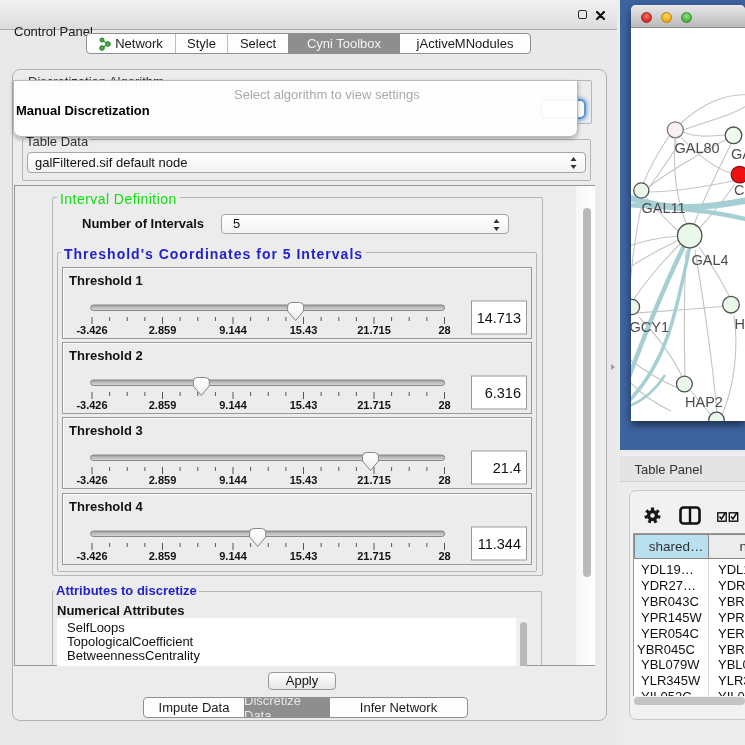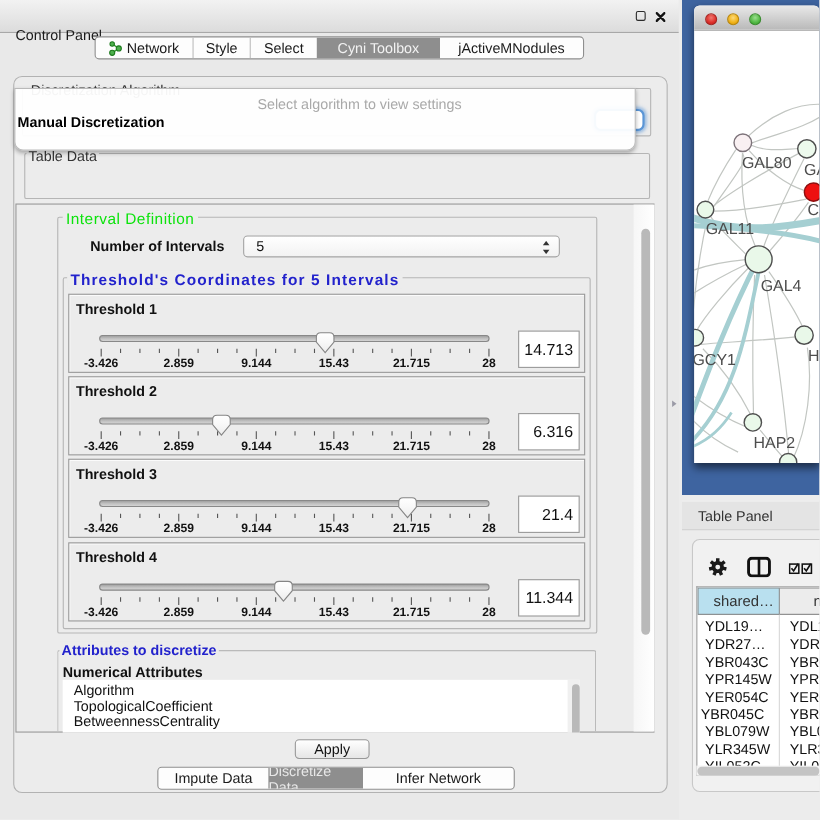--- a/index.html
+++ b/index.html
@@ -45,20 +45,27 @@
     border:1px solid #b2b2b2;border-radius:8px"></div>
 
   <div class="abs" style="left:20px;top:80px;width:572px;height:44px;border:1px solid #b5b5b5;border-radius:2px"></div>
   <div class="abs" style="left:25px;top:74px;font-size:13px;color:#333;background:transparent;padding:0 3px">Discretization Algorithm</div>
 
   <div class="abs" style="left:540px;top:99px;width:46px;height:20px;background:#fff;border:2px solid #5b96d6;
     border-radius:6px;box-shadow:0 0 3px 2px rgba(90,150,215,.55)"></div>
 
   <div class="abs" style="left:22px;top:139px;width:569px;height:42px;border:1px solid #b5b5b5;border-radius:2px"></div>
   <div class="abs" style="left:24px;top:134px;font-size:13px;color:#333;background:#ececec;padding:0 2px">Table Data</div>
+  <div class="abs" style="left:27px;top:152px;width:559px;height:21px;background:linear-gradient(#ffffff,#f2f2f2);
+    border:1px solid #a5a5a5;border-radius:4px;font-size:13px;color:#111;line-height:19px;padding-left:7px">galFiltered.sif default node
+    <svg class="abs" style="right:8px;top:4px" width="7" height="12" viewBox="0 0 7 12">
+      <path d="M3.5 0 L6.5 4 L0.5 4 Z" fill="#333"></path>
+        <path d="M3.5 12 L6.5 8 L0.5 8 Z" fill="#333"></path>
+    </svg>
+  </div>
 
   <div class="abs" style="left:14px;top:185px;width:581px;height:481px;background:#ececec;border:1px solid #989898"></div>
 
   <div class="abs" style="left:576px;top:186px;width:19px;height:479px;background:linear-gradient(90deg,#f6f6f6,#ffffff)"></div>
   <div class="abs" style="left:583px;top:208px;width:7.5px;height:369px;background:#b9b9b9;border-radius:4px"></div>
 
   <div class="abs" style="left:52px;top:197px;width:491px;height:379px;border:1px solid #b5b5b5;border-radius:2px"></div>
   <div class="abs" style="left:57px;top:191px;font-size:14px;letter-spacing:0.45px;color:#0be30b;background:#ececec;padding:0 3px">Interval Definition</div>
 
   <div class="abs bold" style="left:82px;top:216px;font-size:13px;color:#111">Number of Intervals</div>
@@ -189,21 +196,21 @@
     <text x="458" y="54.5" text-anchor="end" font-size="14.5" fill="#111">11.344</text>
   </svg>
   </div>
 
   <div class="abs" style="left:52px;top:591px;width:490px;height:74px;border:1px solid #b5b5b5;border-top-left-radius:2px;border-top-right-radius:2px;border-bottom:none"></div>
   <div class="abs" style="left:54px;top:583px;font-size:13px;font-weight:bold;color:#2222cc;background:#ececec;padding:0 2px">Attributes to discretize</div>
   <div class="abs bold" style="left:57px;top:603px;font-size:13px;color:#111">Numerical Attributes</div>
 
   <div class="abs" style="left:57px;top:618px;width:470px;height:47.5px;background:#ffffff;overflow:hidden;
     font-size:13px;color:#111">
-    <div style="padding-left:10px;height:14px;line-height:14px;margin-top:3px">Algorithm</div>
+    <div style="padding-left:10px;height:14px;line-height:14px;margin-top:3px">SelfLoops</div>
     <div style="padding-left:10px;height:14px;line-height:14px">TopologicalCoefficient</div>
     <div style="padding-left:10px;height:14px;line-height:14px">BetweennessCentrality</div>
   </div>
   <div class="abs" style="left:516px;top:618px;width:11px;height:47.5px;background:#f0f0f0"></div>
   <div class="abs" style="left:519.5px;top:622px;width:7px;height:43.5px;background:#b9b9b9;border-radius:3.5px 3.5px 0 0"></div>
 
   <div class="abs" style="left:13px;top:80px;width:565px;height:57px;background:rgba(255,255,255,0.95);
     border:1px solid #b9b9b9;border-radius:0 0 8px 8px;box-shadow:0 2px 4px rgba(0,0,0,0.3);z-index:30">
     <div class="abs" style="left:220px;top:6px;font-size:13px;color:#a9a9a9">Select algorithm to view settings</div>
     <div class="abs bold" style="left:2px;top:22px;font-size:13px;color:#000">Manual Discretization</div>

